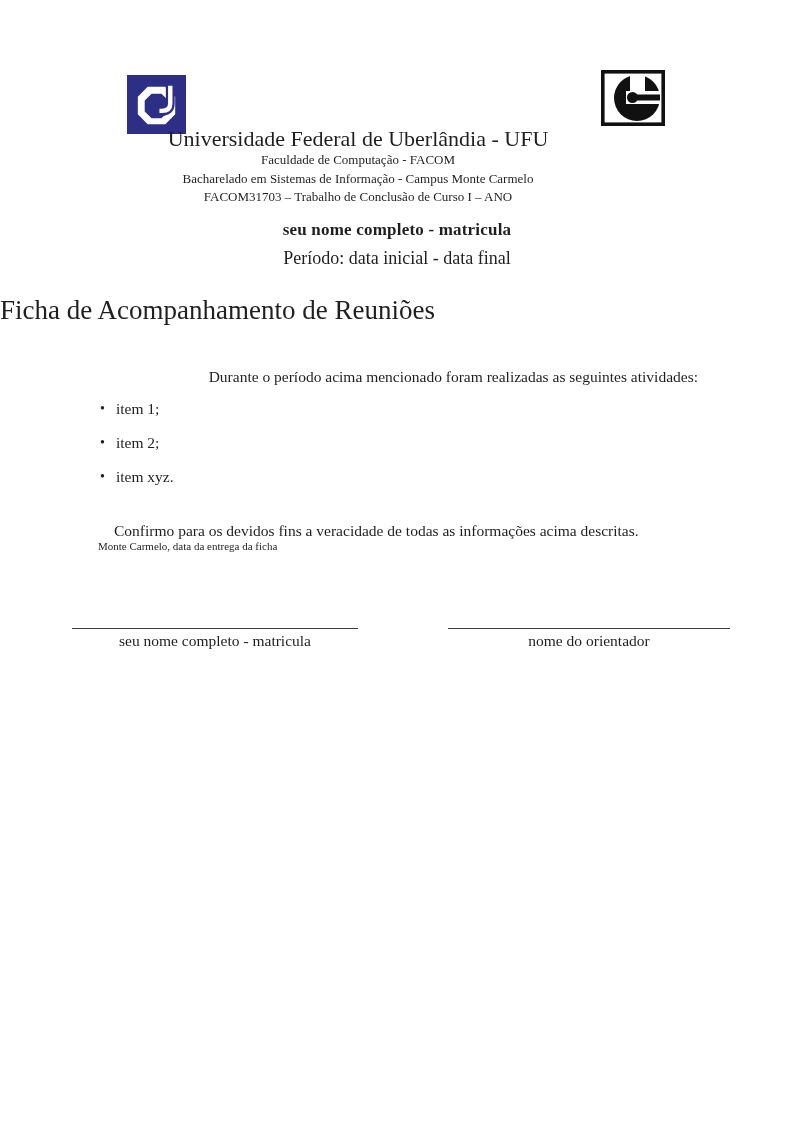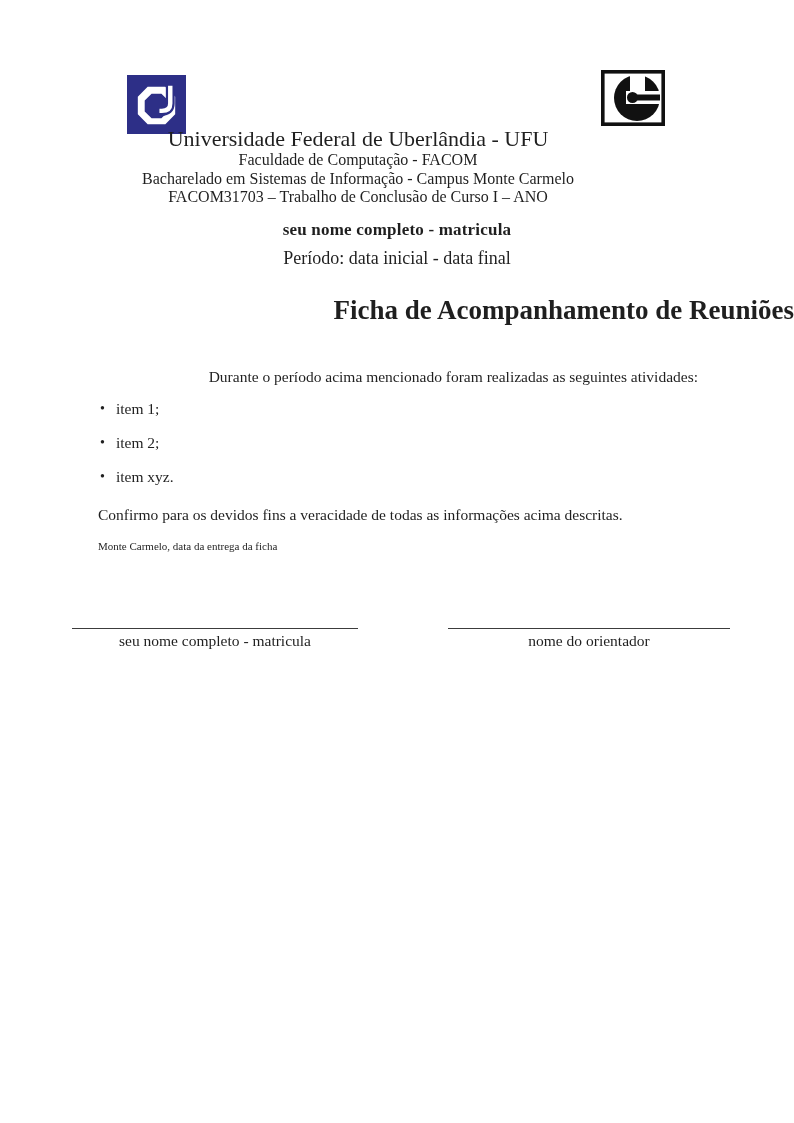--- a/index.html
+++ b/index.html
@@ -18,34 +18,34 @@
   }
   .abs { position: absolute; }
 
   
   .ufu-logo   { left: 127px; top: 75px;  width: 59px; height: 59px; }
   .facom-logo { left: 601px; top: 70px;  width: 64px; height: 56px; }
 
   
   .header-text { top: 126px; left: 0; width: 716px; text-align: center; }
   .university-line { font-size: 22px;   line-height: 25px; }
-  .header-line     { font-size: 16px; line-height: 18.5px; }
+  .header-line     { font-size: 13px; line-height: 18.5px; }
 
   .student-name {
     top: 220px; left: 0; width: 794px; text-align: center;
     font-size: 17px; font-weight: bold; letter-spacing: 0.2px;
   }
   .period-line {
     top: 248px; left: 0; width: 794px; text-align: center;
     font-size: 18px;
   }
 
   .doc-title {
-    top: 295px; left: 0; width: 794px; text-align: right;
-    font-size: 27px; font-weight: bold;
+    top: 295px; left: 0; width: 794px; text-align: left;
+    font-size: 27px; font-weight: normal;
   }
 
   .intro {
     top: 367px; left: 98px; width: 600px;
     font-size: 15.5px; line-height: 19px;
   }
 
   .activity-list { top: 400px; left: 100px; width: 560px; }
   .activity-item {
     font-size: 15.5px; line-height: 17px;
@@ -125,21 +125,21 @@
     <div class="activity-item">
       <span class="bullet">•</span>
       <span>item 2;</span>
     </div>
     <div class="activity-item">
       <span class="bullet">•</span>
       <span>item xyz.</span>
     </div>
   </div>
 
-  <p class="abs confirmation" style="margin:0;">Confirmo para os devidos fins a veracidade de todas as informações acima descritas.</p>
+  <p class="abs confirmation" style="margin:16px;">Confirmo para os devidos fins a veracidade de todas as informações acima descritas.</p>
   <p class="abs place-date" style="margin:0;">Monte Carmelo, data da entrega da ficha</p>
 
   <div class="abs sig-block sig-left">
     <span>seu nome completo - matricula</span>
   </div>
   <div class="abs sig-block sig-right">
     <span>nome do orientador</span>
   </div>
 
 </div>

